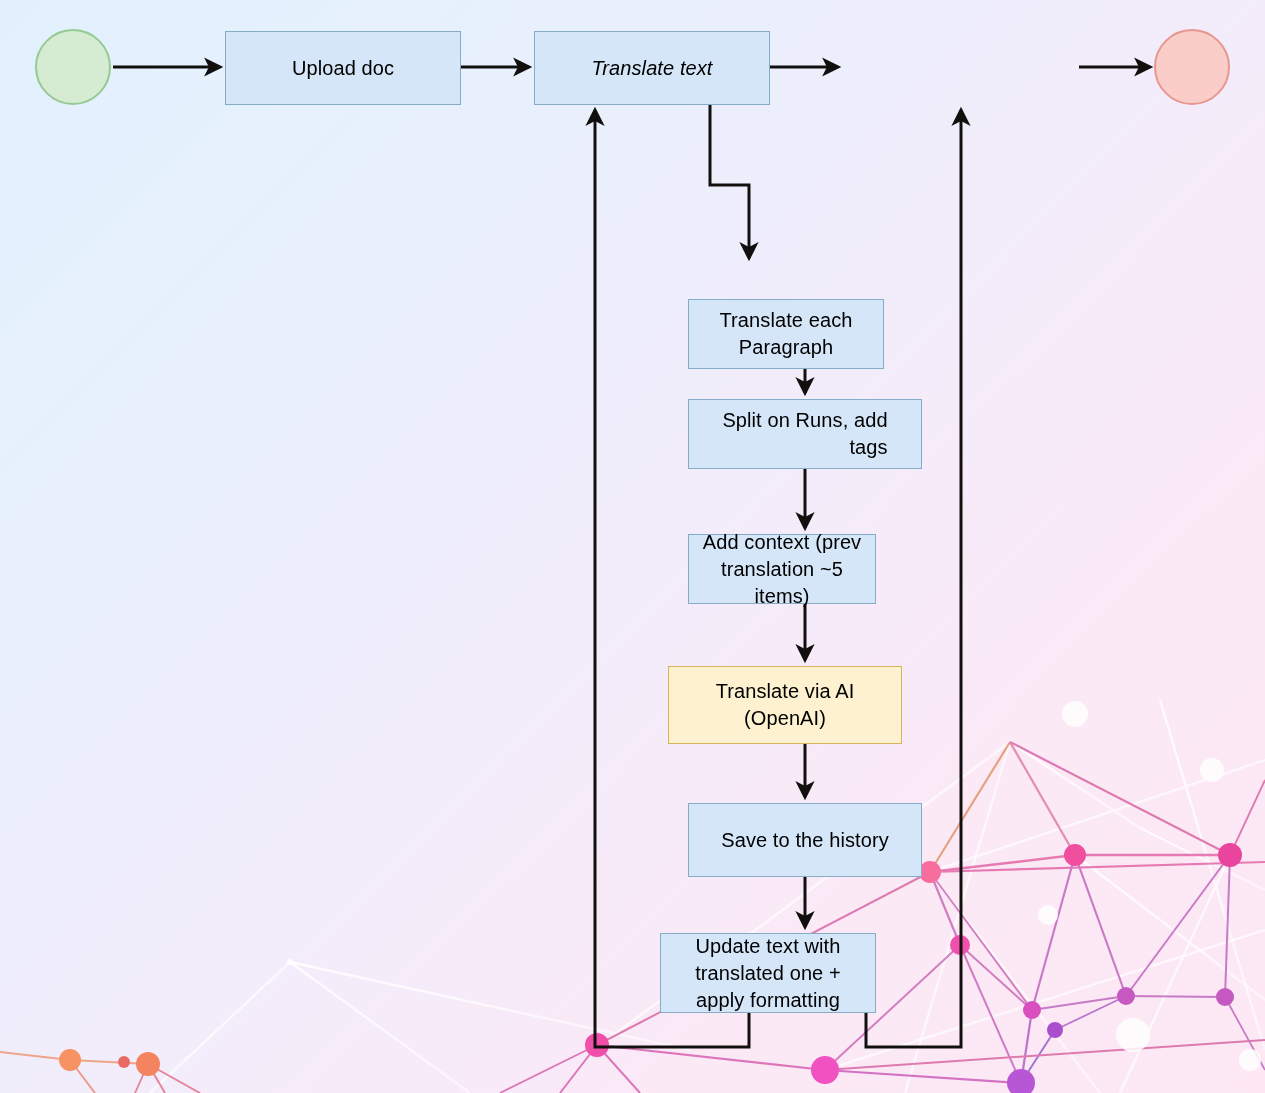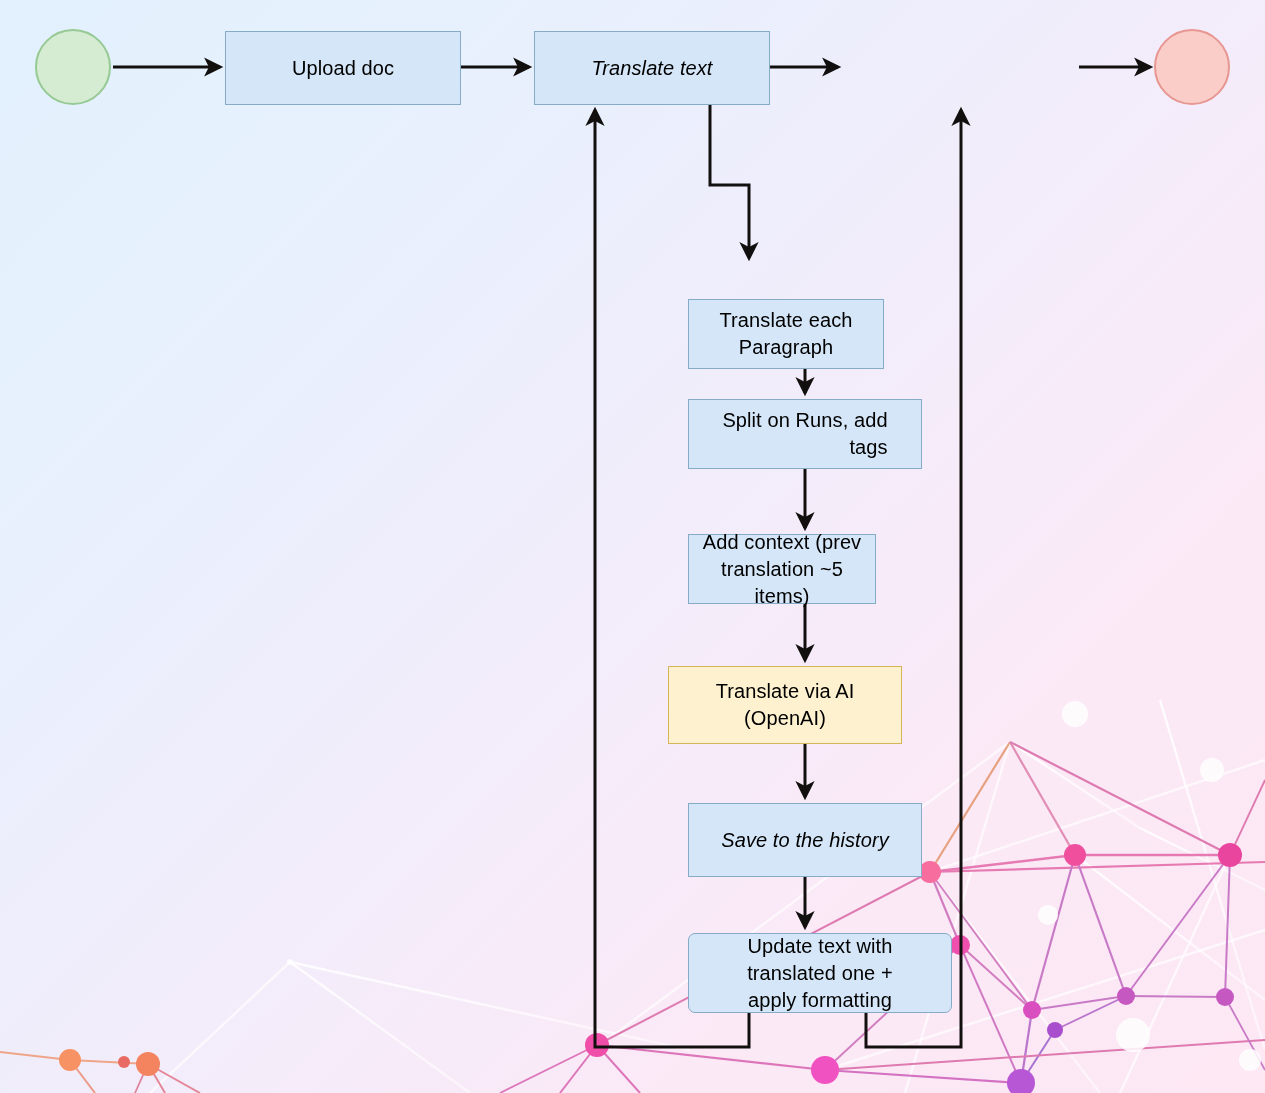--- a/index.html
+++ b/index.html
@@ -204,19 +204,19 @@
 
   <div class="node-box blue" style="left:688px; top:399px; width:234px; height:70px;text-align:right;">Split on Runs, add
 tags</div>
 
   <div class="node-box blue" style="left:688px; top:534px; width:188px; height:70px;">Add context (prev
 translation ~5 items)</div>
 
   <div class="node-box yellow" style="left:668px; top:666px; width:234px; height:78px;">Translate via AI
 (OpenAI)</div>
 
-  <div class="node-box blue" style="left:688px; top:803px; width:234px; height:74px;font-style:italic;">Save to the history</div>
-
-  <div class="node-box blue" style="left:688px; top:933px; width:264px; height:80px;border-radius:7px;">Update text with
+  <div class="node-box blue" style="left:688px; top:803px; width:234px; height:74px;">Save to the history</div>
+
+  <div class="node-box blue" style="left:660px; top:933px; width:216px; height:80px;">Update text with
 translated one +
 apply formatting</div>
 
 </div>
 
 </body></html>

